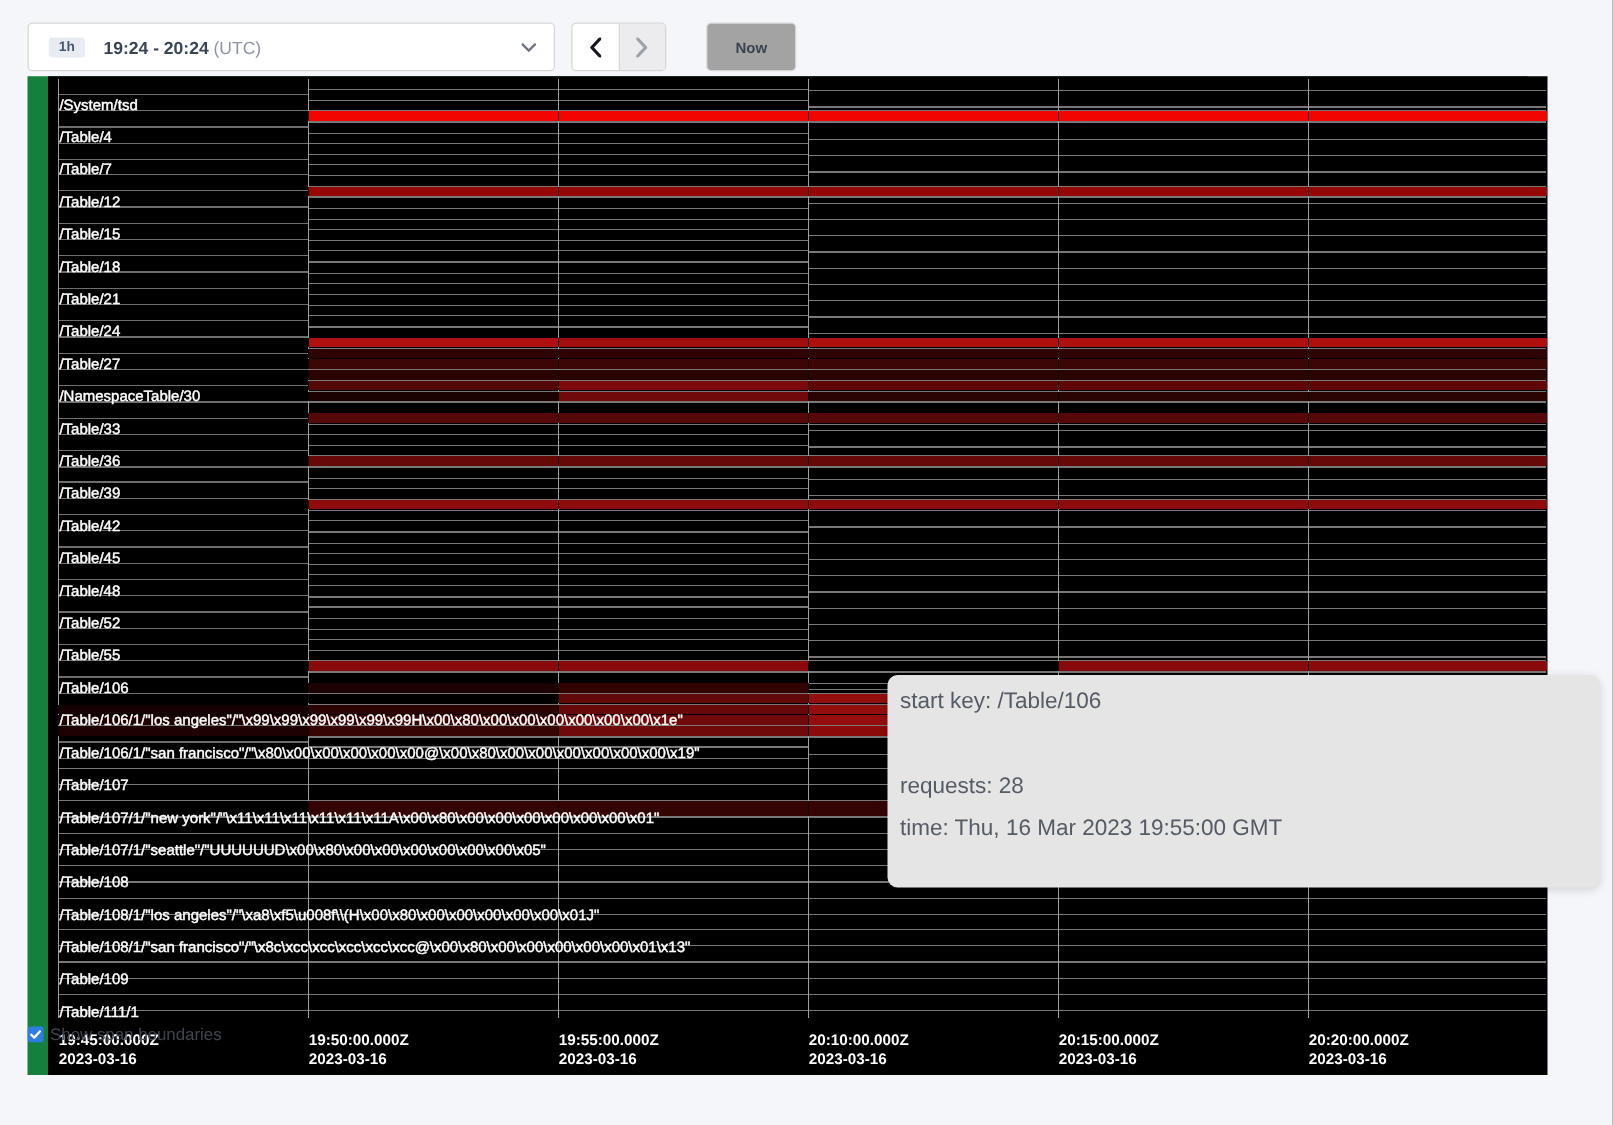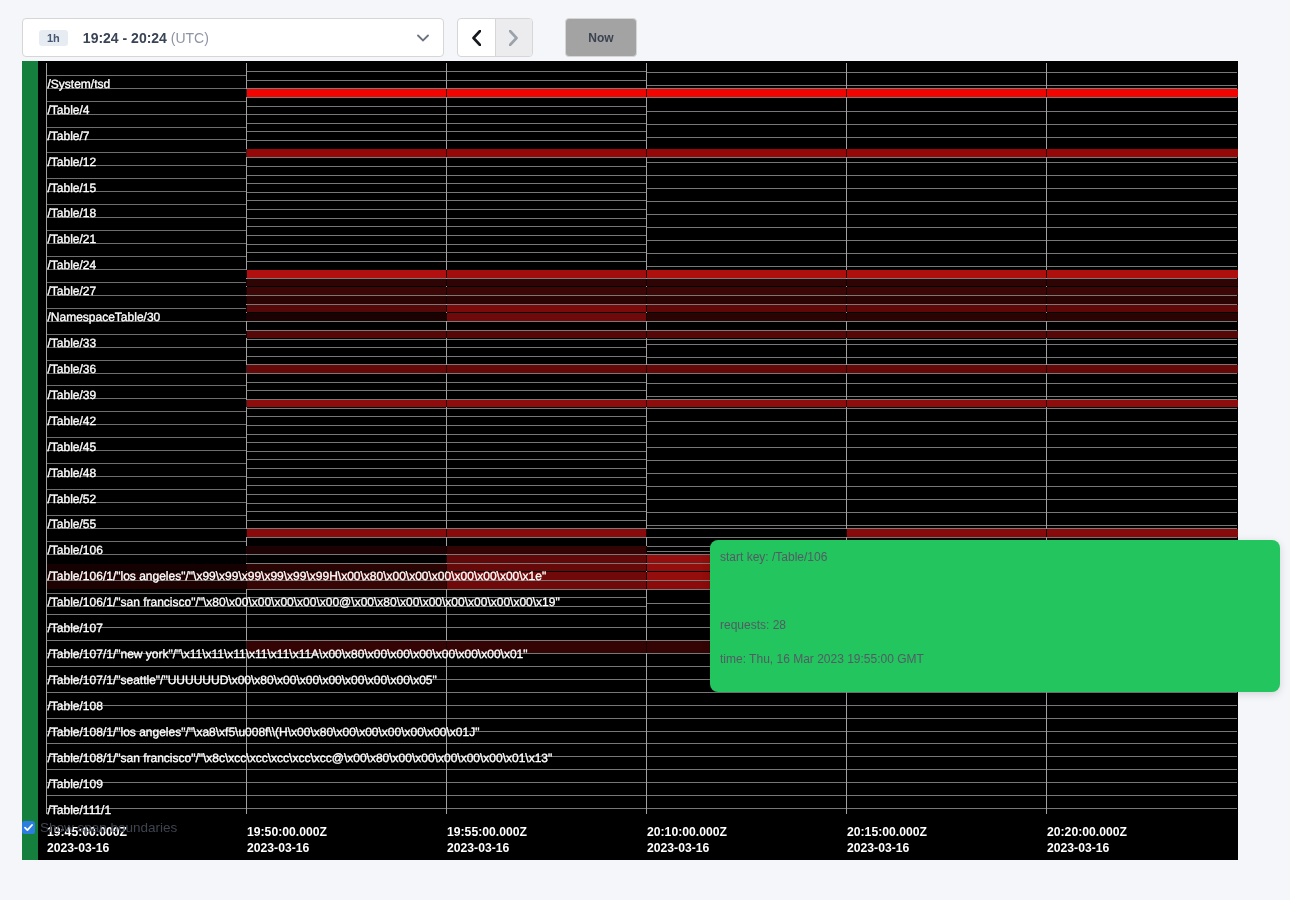--- a/index.html
+++ b/index.html
@@ -517,21 +517,21 @@
 <text x="409" y="790.5" fill="#fff" font-size="12.2" font-weight="700" font-family="Liberation Sans, sans-serif">2023-03-16</text>
 <text x="609" y="775" fill="#fff" font-size="12.2" font-weight="700" font-family="Liberation Sans, sans-serif">20:10:00.000Z</text>
 <text x="609" y="790.5" fill="#fff" font-size="12.2" font-weight="700" font-family="Liberation Sans, sans-serif">2023-03-16</text>
 <text x="809" y="775" fill="#fff" font-size="12.2" font-weight="700" font-family="Liberation Sans, sans-serif">20:15:00.000Z</text>
 <text x="809" y="790.5" fill="#fff" font-size="12.2" font-weight="700" font-family="Liberation Sans, sans-serif">2023-03-16</text>
 <text x="1009" y="775" fill="#fff" font-size="12.2" font-weight="700" font-family="Liberation Sans, sans-serif">20:20:00.000Z</text>
 <text x="1009" y="790.5" fill="#fff" font-size="12.2" font-weight="700" font-family="Liberation Sans, sans-serif">2023-03-16</text>
 </svg>
 </div>
 
-<div class="abs" style="left:710px;top:540px;width:570px;height:152px;background:#22c55e;border-radius:8px;box-shadow:0 2px 8px rgba(0,0,0,0.15);font-size:12px;color:#555b65;">
+<div class="abs" style="left:710px;top:540px;width:570px;height:170px;background:#e5e5e5;border-radius:8px;box-shadow:0 2px 8px rgba(0,0,0,0.15);font-size:18px;color:#555b65;">
   <div class="abs" style="left:10px;top:10px;">start key: /Table/106</div>
   <div class="abs" style="left:10px;top:78px;">requests: 28</div>
   <div class="abs" style="left:10px;top:112px;">time: Thu, 16 Mar 2023 19:55:00 GMT</div>
 </div>
 
 <div class="abs" style="left:22px;top:820px;display:flex;align-items:center;">
   <svg width="13" height="13" viewBox="0 0 13 13">
       <rect x="0" y="0" width="13" height="13" rx="2.5" fill="#2b7de1"></rect>
       <path d="M3 6.7 L5.4 9.1 L10 4" stroke="#fff" stroke-width="1.8" fill="none" stroke-linecap="round" stroke-linejoin="round"></path>
     </svg>

